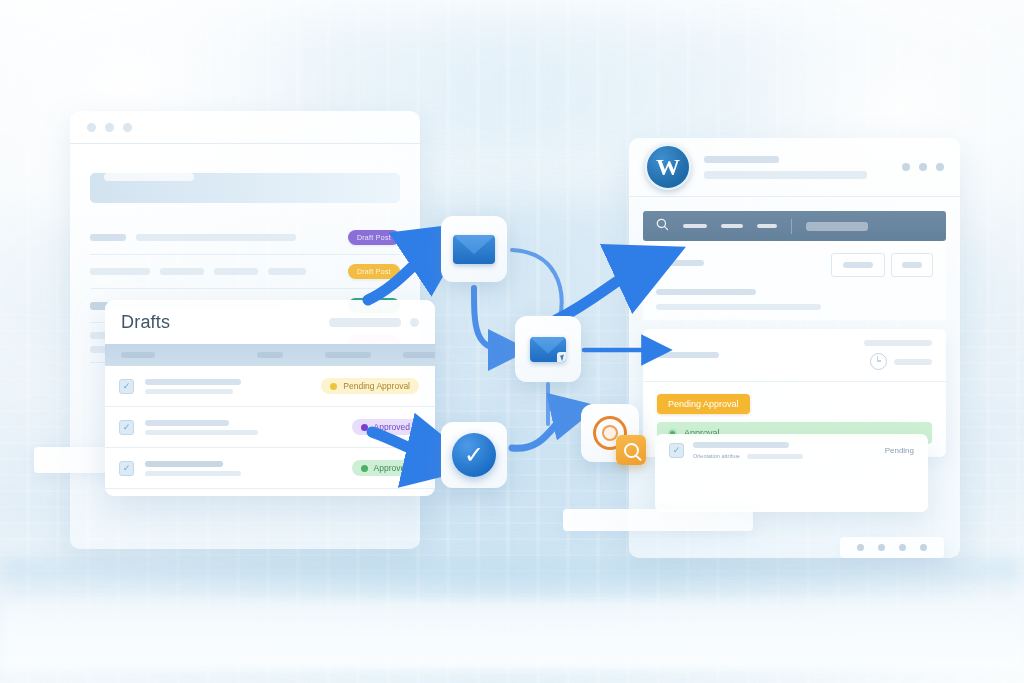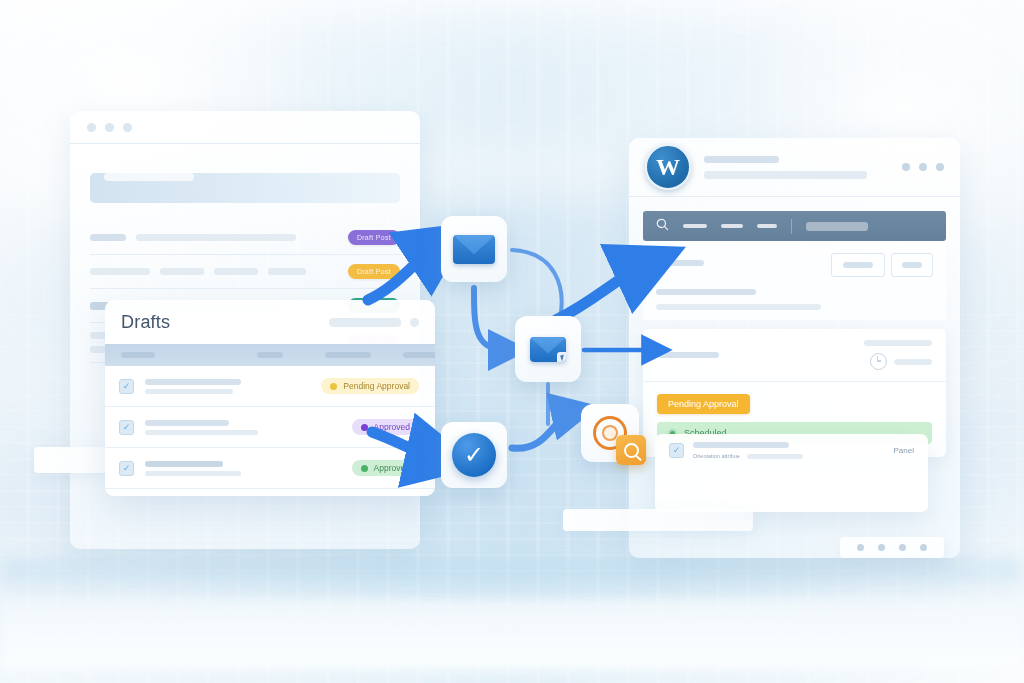--- a/index.html
+++ b/index.html
@@ -355,37 +355,37 @@
           <span style="display:flex;align-items:center;gap:7px">
             <i class="clock"></i>
             <span class="ph lt" style="width:38px;height:6px"></span>
           </span>
         </span>
       </div>
       <div class="c-body">
         <span class="pill-solid">Pending Approval</span>
         <span class="pill-soft">
           <i class="bdot"></i>
-          <span>Scheduled</span>
+          <span>Approval</span>
         </span>
       </div>
     </div>
   </div>
 
   <div id="scheduled-panel">
     <div class="sp-row">
       <span class="chk" style="margin-right:0">✓</span>
       <span style="display:flex;flex-direction:column;gap:5px">
         <span class="ph" style="width:96px;height:6px"></span>
         <span style="display:flex;align-items:center;gap:7px">
           <span class="mini-label">Orientation attribue</span>
           <span class="ph lt" style="width:56px;height:5px"></span>
         </span>
       </span>
-      <span class="svc">Panel</span>
+      <span class="svc">Pending</span>
     </div>
   </div>
 
   <div id="bottom-bar"></div>
   <div id="wp-pager">
     <i></i>
     <i></i>
     <i></i>
     <i></i>
   </div>

